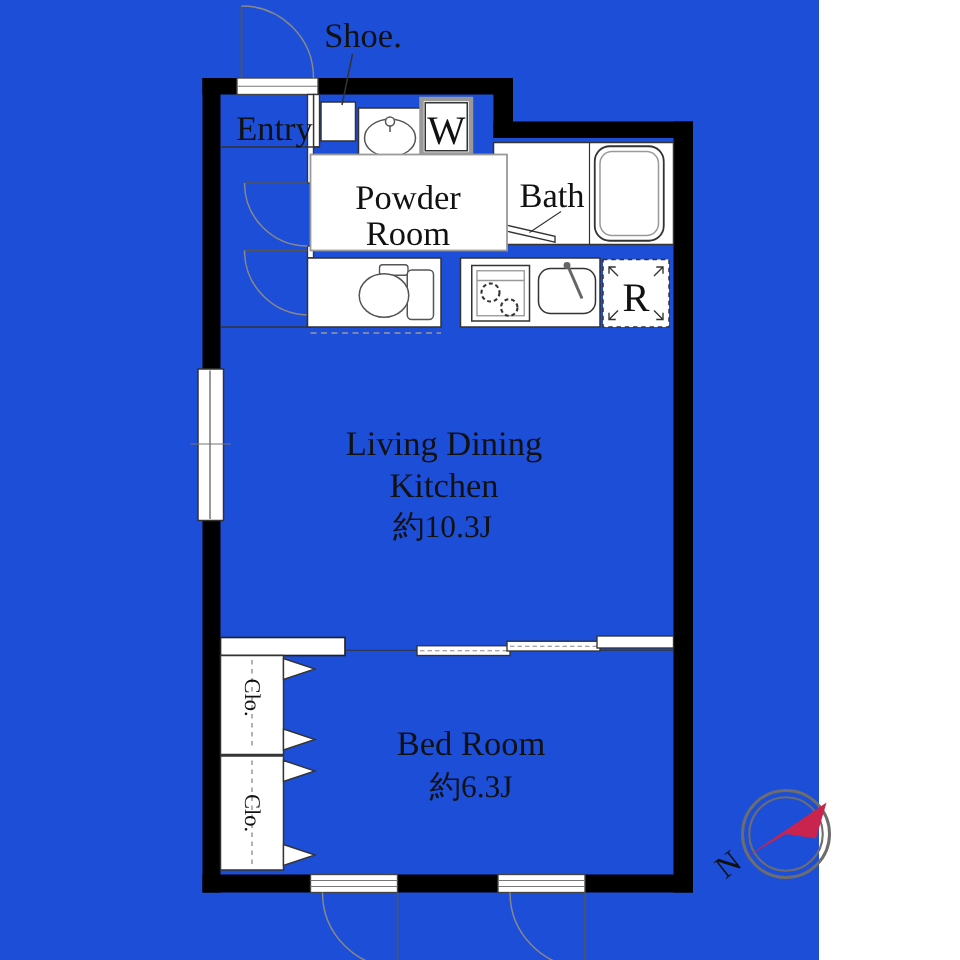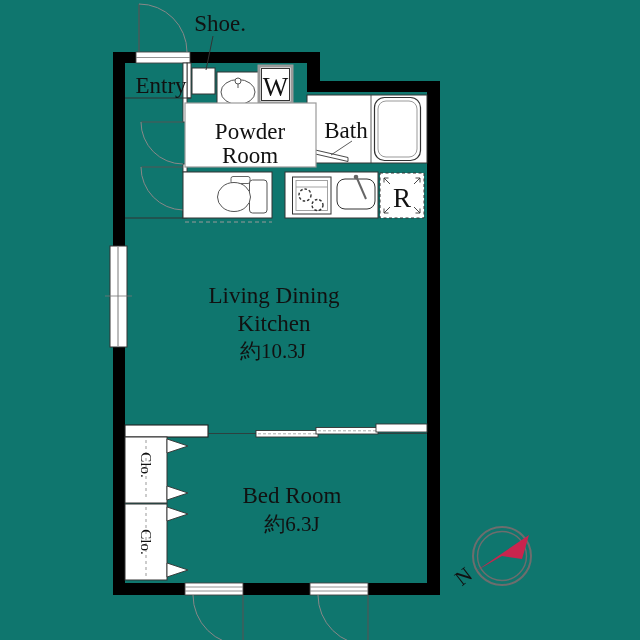--- a/index.html
+++ b/index.html
@@ -1,20 +1,21 @@
 <!DOCTYPE html>
 <html><head>
 <meta charset="utf-8">
 <style>
   html,body { margin:0; padding:0; background:#ffffff; }
   .canvas {
     position:relative;
-    width:640px; height:640px;
-    background:#0f766e;
+    width:524px; height:640px;
+    background:#1d4ed8;
     font-family:"Liberation Serif", serif;
+    padding-left:22px;
   }
   svg { display:block; }
   text {
     font-family:"Liberation Serif", serif;
     fill:#111111;
   }
   .room-label { font-size:23px; }
   .size-label { font-size:21px; }
   .small-label { font-size:15px; }
   .appliance-label { font-size:27px; }

